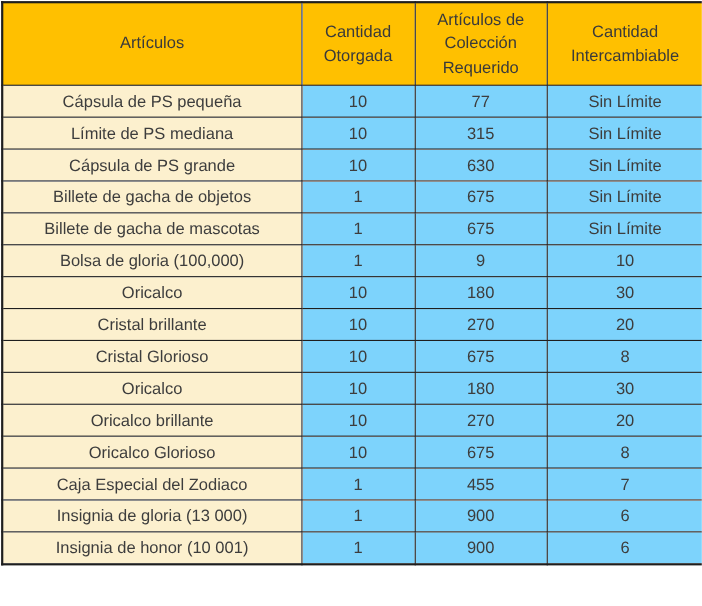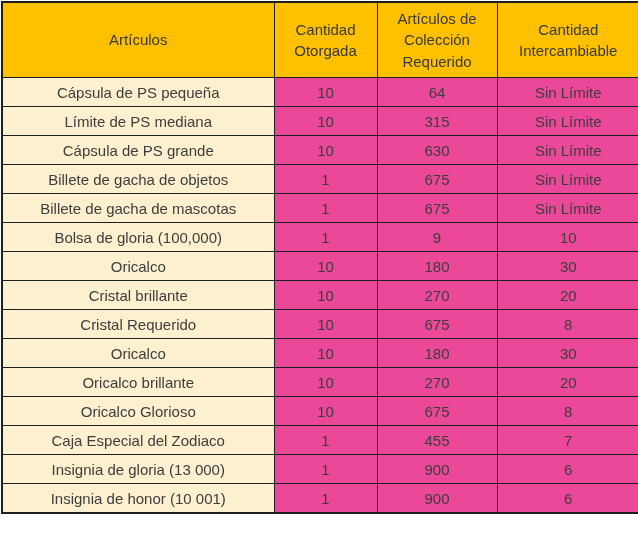--- a/index.html
+++ b/index.html
@@ -34,21 +34,21 @@
     background: var(--header-bg, #FFC000);
     height: 74px;
     font-size: 15px;
     font-weight: normal;
     line-height: 1.42;
     color: var(--header-text, #3a3a3a);
   }
   table.exchange-table td {
     height: 28px;
     font-size: 15px;
-    background: #ec4899;
+    background: #7dd3fc;
   }
   table.exchange-table td.item {
     background: var(--item-col-bg, #FCF0CE);
   }
 </style>
 </head>
 <body>
 
 <div class="table-wrap">
   <table class="exchange-table">
@@ -63,21 +63,21 @@
           <th>Artículos</th>
           <th>Cantidad Otorgada</th>
           <th>Artículos de Colección Requerido</th>
           <th>Cantidad Intercambiable</th>
         </tr>
     </thead>
     <tbody id="table-body">
         <tr>
           <td class="item">Cápsula de PS pequeña</td>
           <td>10</td>
-          <td>64</td>
+          <td>77</td>
           <td>Sin Límite</td>
         </tr>
         <tr>
           <td class="item">Límite de PS mediana</td>
           <td>10</td>
           <td>315</td>
           <td>Sin Límite</td>
         </tr>
         <tr>
           <td class="item">Cápsula de PS grande</td>
@@ -109,21 +109,21 @@
           <td>180</td>
           <td>30</td>
         </tr>
         <tr>
           <td class="item">Cristal brillante</td>
           <td>10</td>
           <td>270</td>
           <td>20</td>
         </tr>
         <tr>
-          <td class="item">Cristal Requerido</td>
+          <td class="item">Cristal Glorioso</td>
           <td>10</td>
           <td>675</td>
           <td>8</td>
         </tr>
         <tr>
           <td class="item">Oricalco</td>
           <td>10</td>
           <td>180</td>
           <td>30</td>
         </tr>

